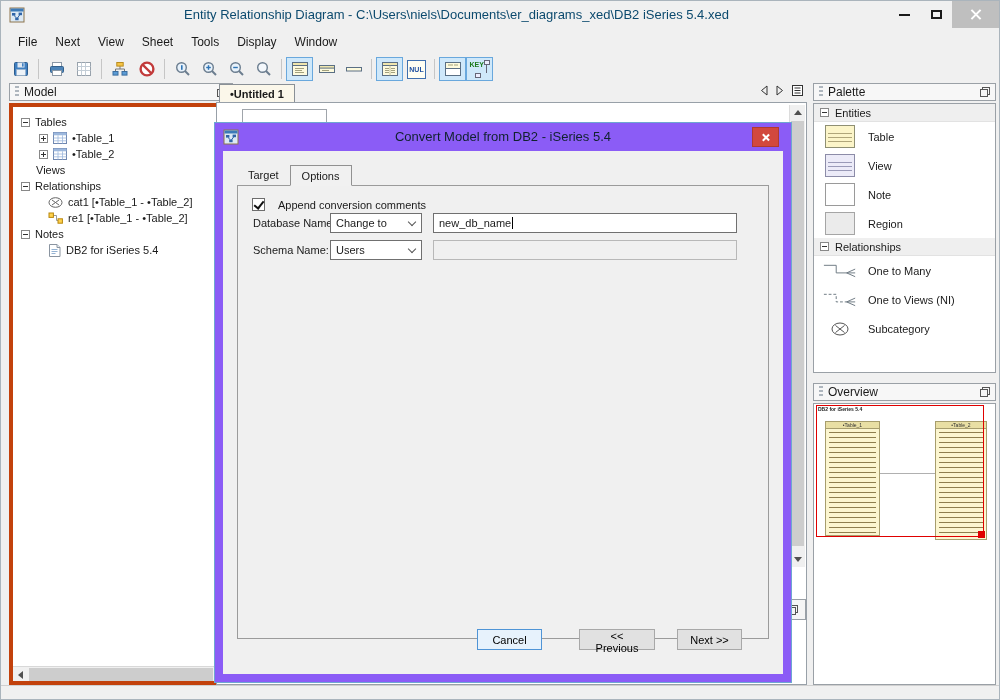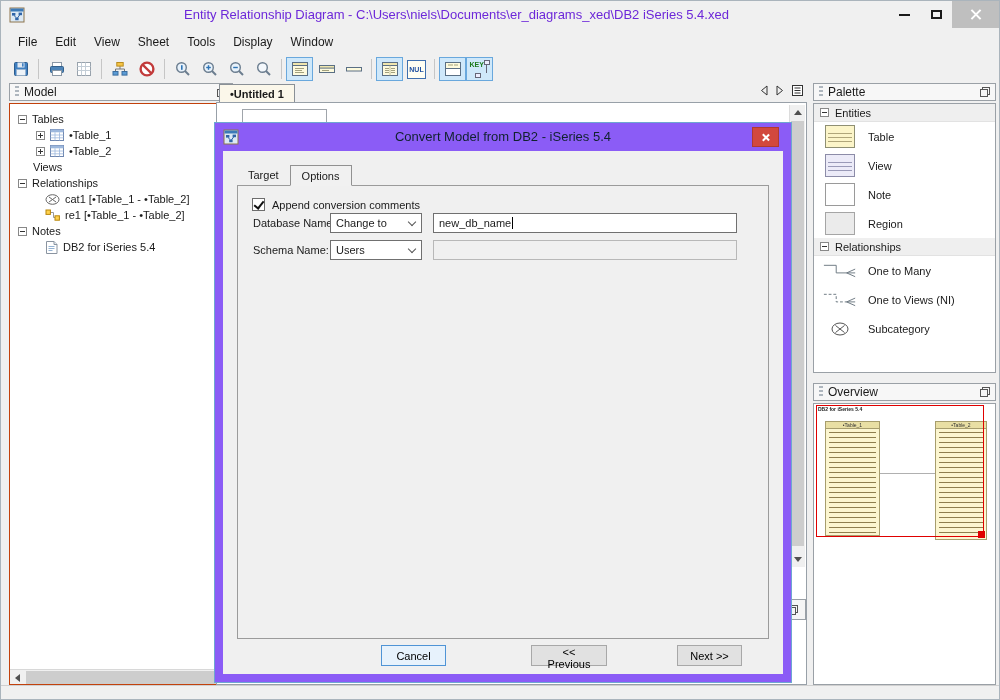--- a/index.html
+++ b/index.html
@@ -3,21 +3,21 @@
 <meta charset="utf-8">
 <style>
   * { margin:0; padding:0; box-sizing:border-box; }
   html,body { width:1000px; height:700px; overflow:hidden; }
   body { font-family:"Liberation Sans","DejaVu Sans",sans-serif; font-size:11px; color:#1a1a1a; background:#f0f0f0; position:relative; }
   #win { position:absolute; inset:0; border:1px solid #aab4bc; background:#f0f0f0; }
 
   
   .titlebar { position:absolute; top:0; left:0; right:0; height:27px; display:flex; align-items:center; background:#f0f0f0; }
   .appicon { margin-left:8px; }
-  .wtitle { flex:1; text-align:center; font-size:13px; color:#6d28d9; white-space:nowrap; overflow:hidden; }
+  .wtitle { flex:1; text-align:center; font-size:13px; color:#0c4a6e; white-space:nowrap; overflow:hidden; }
   .wctl { display:flex; height:27px; align-items:stretch; }
   .wbtn { width:32px; display:flex; align-items:center; justify-content:center; }
   .wbtn.close { width:47px; background:#bfbfbf; }
   .min-glyph { width:11px; height:2px; background:#1a1a1a; }
   .max-glyph { width:11px; height:9px; border:2px solid #1a1a1a; background:transparent; }
   .x-glyph { position:relative; width:13px; height:13px; }
   .x-glyph::before,.x-glyph::after { content:""; position:absolute; left:6px; top:0; width:2px; height:13px; background:#fff; }
   .x-glyph::before { transform:rotate(45deg); } .x-glyph::after { transform:rotate(-45deg); }
 
   
@@ -40,21 +40,21 @@
   .main { position:absolute; top:82px; left:0; right:0; bottom:14px; }
   .phead { position:absolute; left:0; right:0; top:0; height:18px; border:1px solid #9aa0a6; background:#f7f7f7; display:flex; align-items:center; padding:0 5px; gap:5px; font-size:12px; }
   .grip { width:4px; align-self:stretch; margin:2px 0; background:repeating-linear-gradient(to bottom,#aeb6be 0 2px,transparent 2px 4px); }
   .ptitle { flex:1; }
   .flicon { position:relative; width:10px; height:10px; display:inline-block; }
   .flicon::before { content:""; position:absolute; right:0; top:0; width:6px; height:6px; border:1px solid #555; }
   .flicon::after { content:""; position:absolute; left:0; bottom:0; width:6px; height:6px; border:1px solid #555; background:#f5f5f5; }
 
   
   .model { position:absolute; left:8px; top:0; width:224px; bottom:0; }
-  .model .pbody { position:absolute; left:0; right:0; top:20px; bottom:0; border:1px solid #c2410c; background:#fff; overflow:hidden; }
+  .model .pbody { position:absolute; left:0; right:0; top:20px; bottom:0; border:4px solid #c2410c; background:#fff; overflow:hidden; }
   .tree { padding-top:7px; }
   .trow { height:16px; display:flex; align-items:center; gap:5px; white-space:nowrap; }
   .pl8 { padding-left:8px; } .pl23 { padding-left:23px; } .pl26 { padding-left:26px; } .pl35 { padding-left:35px; }
   .exp { width:9px; height:9px; border:1px solid #888; background:#fff; position:relative; flex:0 0 auto; }
   .exp::before { content:""; position:absolute; left:1px; top:3px; width:5px; height:1px; background:#333; }
   .exp.plus::after { content:""; position:absolute; left:3px; top:1px; width:1px; height:5px; background:#333; }
   .hscroll { position:absolute; left:0; right:0; bottom:0; height:15px; background:#f0f0f0; border-top:1px solid #d8d8d8; }
   .hs-arrow { position:absolute; top:0; width:15px; height:15px; display:flex; align-items:center; justify-content:center; }
   .tri { width:0; height:0; border-style:solid; }
   .tri.left  { border-width:4px 5px 4px 0; border-color:transparent #505050 transparent transparent; }
@@ -115,32 +115,32 @@
   .dtitle .dticon { position:absolute; left:8px; top:6px; }
   .dtitle .dttext { display:block; text-align:center; line-height:28px; font-size:13px; color:#10222e; }
   .dclose { position:absolute; right:12px; top:4px; width:27px; height:20px; background:#d2483d; border:1px solid #b03a30; display:flex; align-items:center; justify-content:center; }
   .dclose .x-glyph { width:9px; height:9px; }
   .dclose .x-glyph::before,.dclose .x-glyph::after { left:4px; height:9px; width:1.6px; }
   .dcontent { position:absolute; left:8px; right:8px; top:28px; bottom:8px; background:#f0f0f0; padding:14px 14px 0 14px; }
   .dtabs { display:flex; height:20px; margin-left:0; }
   .dtab { padding:4px 11px; font-size:11px; position:relative; z-index:2; }
   .dtab.active { border:1px solid #919191; border-bottom:1px solid #f1f1f1; background:#f1f1f1; margin-bottom:-1px; }
   .dbox { position:relative; border:1px solid #9b9b9b; height:454px; background:#f0f0f0; }
-  .chkrow { position:absolute; left:14px; top:12px; display:flex; align-items:center; gap:7px; }
+  .chkrow { position:absolute; left:14px; top:12px; display:flex; align-items:center; gap:13px; }
   .chk { appearance:none; -webkit-appearance:none; width:13px; height:13px; border:1px solid #6d6d6d; background:#fff; position:relative; }
   .chk:checked::after { content:""; position:absolute; left:3px; top:0px; width:4px; height:8px; border:solid #111; border-width:0 2px 2px 0; transform:rotate(38deg); }
   .frow { position:absolute; left:0; right:0; display:flex; align-items:center; }
   .frow.r1 { top:37px; } .frow.r2 { top:64px; }
   .flabel { position:absolute; left:15px; }
   .combo { position:absolute; left:92px; width:92px; height:20px; background:#fff; border:1px solid #707070; display:flex; align-items:center; padding:0 18px 0 5px; }
   .chev { position:absolute; right:6px; top:5px; width:6px; height:6px; border-right:1.4px solid #555; border-bottom:1.4px solid #555; transform:rotate(45deg); }
   .tinput { position:absolute; left:195px; width:304px; height:20px; background:#fff; border:1px solid #707070; display:flex; align-items:center; padding:0 5px; }
   .tinput.disabled { background:#f0f0f0; border-color:#b8b8b8; }
   .caret { display:inline-block; width:1px; height:12px; background:#000; margin-left:1px; }
-  .dbuttons { position:absolute; right:41px; bottom:8px; display:flex; align-items:center;gap:48px; }
+  .dbuttons { position:absolute; right:41px; bottom:24px; display:flex; align-items:center; }
   .btn { height:21px; font-size:11px; font-family:inherit; background:#e1e1e1; border:1px solid #a8a8a8; padding:0 10px; }
   .btn.cancel { width:65px; background:#e7f2fc; border-color:#4f94d6; margin-right:37px; }
   .btn.prev { width:76px; margin-right:22px; }
   .btn.next { width:65px; }
 </style>
 </head>
 <body>
 
 <div id="win">
 
@@ -164,21 +164,21 @@
           <div class="max-glyph"></div>
         </div>
       <div class="wbtn close">
           <div class="x-glyph"></div>
         </div>
     </div>
   </div>
 
   <div class="menubar">
     <span class="mitem">File</span>
-    <span class="mitem">Edit</span>
+    <span class="mitem">Next</span>
     <span class="mitem">View</span>
     <span class="mitem">Sheet</span>
     <span class="mitem">Tools</span>
     <span class="mitem">Display</span>
     <span class="mitem">Window</span>
   </div>
 
   <div class="toolbar">
     <div class="tbtn">
         <svg width="18" height="18" viewBox="0 0 18 18">

